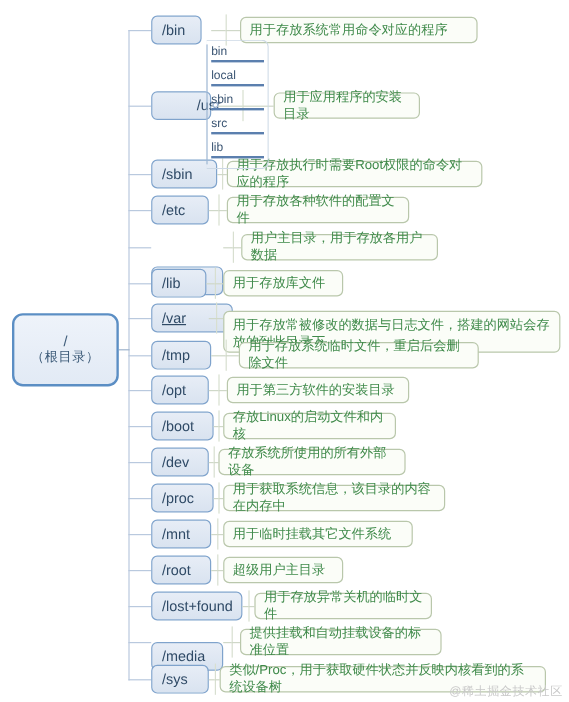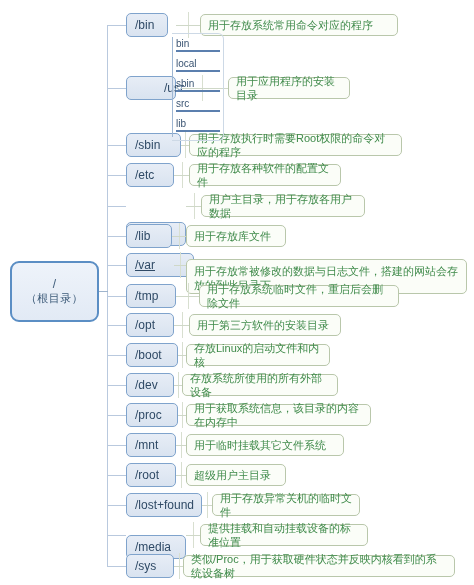--- a/index.html
+++ b/index.html
@@ -367,13 +367,14 @@
       <div class="sub-item" style="left: 176px; top: 58px;"><span>local</span></div>
       <div class="sub-underline" style="left: 176px; top: 70px;"></div>
       <div class="sub-item" style="left: 176px; top: 78px;"><span>sbin</span></div>
       <div class="sub-underline" style="left: 176px; top: 90px;"></div>
       <div class="sub-item" style="left: 176px; top: 98px;"><span>src</span></div>
       <div class="sub-underline" style="left: 176px; top: 110px;"></div>
       <div class="sub-item" style="left: 176px; top: 118px;"><span>lib</span></div>
       <div class="sub-underline" style="left: 176px; top: 130px;"></div>
     </div>
 
+  <div class="watermark">@稀土掘金技术社区</div>
 </div>
 
 </body></html>

